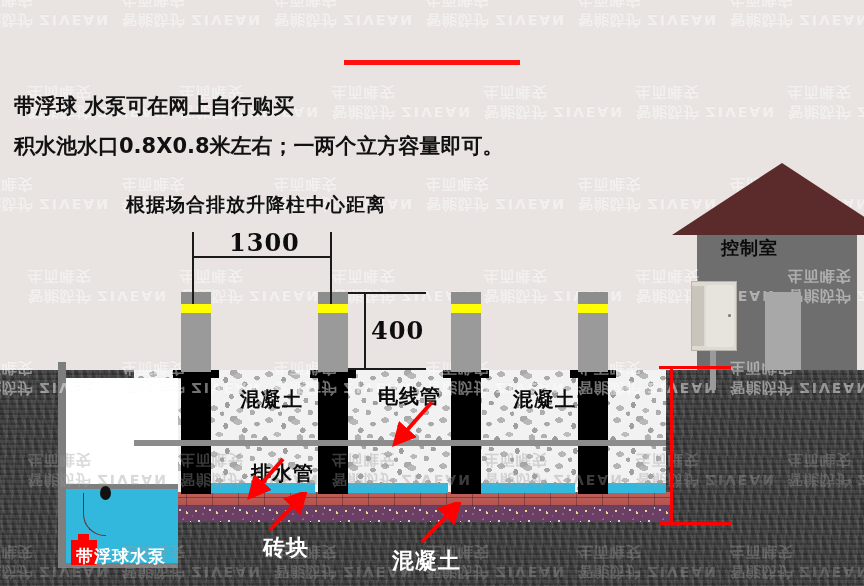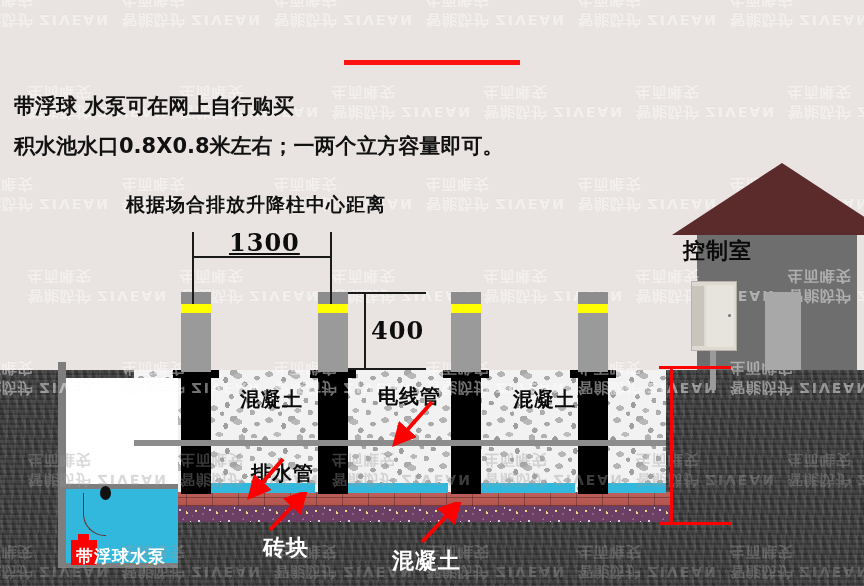--- a/index.html
+++ b/index.html
@@ -234,40 +234,40 @@
   <div class="cab-post" style="left:710px;top:348px;width:6px;height:42px;"></div>
   <div class="cabinet" style="left:691px;top:281px;width:44px;height:68px;">
     <div class="cab-side" style="left:0;top:4px;width:12px;height:60px;"></div>
     <div class="cab-face" style="left:14px;top:3px;width:28px;height:62px;border-radius:3px;"></div>
     <div class="cab-knob" style="left:36px;top:32px;"></div>
   </div>
 
   <div class="dim-line" style="left:192px;top:232px;width:2px;height:72px;"></div>
   <div class="dim-line" style="left:330px;top:232px;width:2px;height:72px;"></div>
   <div class="dim-line" style="left:192px;top:256px;width:140px;height:2px;"></div>
-  <div class="dim-text" style="left:229px;top:228px;text-decoration:underline;">1300</div>
+  <div class="dim-text" style="left:229px;top:228px;">1300</div>
 
   <div class="dim-line" style="left:348px;top:292px;width:78px;height:2px;"></div>
   <div class="dim-line" style="left:348px;top:368px;width:78px;height:2px;"></div>
   <div class="dim-line" style="left:364px;top:292px;width:2px;height:78px;"></div>
   <div class="dim-text" style="left:371px;top:316px;">400</div>
 
   <div class="dim-line-red" style="left:659px;top:366px;width:72px;height:3px;"></div>
   <div class="dim-line-red" style="left:659px;top:522px;width:72px;height:3px;"></div>
   <div class="dim-line-red" style="left:670px;top:366px;width:3px;height:159px;"></div>
 
   <div class="lbl light small" style="left:76px;top:545px;">带浮球水泵</div>
 
   <div class="lbl dark" style="left:240px;top:386px;">混凝土</div>
   <div class="lbl dark" style="left:378px;top:383px;">电线管</div>
   <div class="lbl dark" style="left:513px;top:386px;">混凝土</div>
   <div class="lbl dark" style="left:251px;top:460px;">排水管</div>
   <div class="lbl light" style="left:263px;top:533px;font-size:22px;">砖块</div>
   <div class="lbl light" style="left:392px;top:546px;font-size:22px;">混凝土</div>
-  <div class="lbl dark" style="left:683px;top:236px;font-size:22px;text-align:right;">控制室</div>
+  <div class="lbl dark" style="left:721px;top:236px;font-size:18px;text-align:right;">控制室</div>
 
   <svg class="arrow" style="left:390px;top:398px;" width="48" height="50" viewBox="0 0 48 50">
     <defs>
         <marker id="ah" markerWidth="6" markerHeight="6" refX="3" refY="3" orient="auto">
       <path d="M0,0 L6,3 L0,6 z" fill="#ff0000"></path>
         </marker>
       </defs>
     <line x1="42" y1="4" x2="10" y2="40" stroke="#ff0000" stroke-width="4" marker-end="url(#ah)"></line>
   </svg>
 

